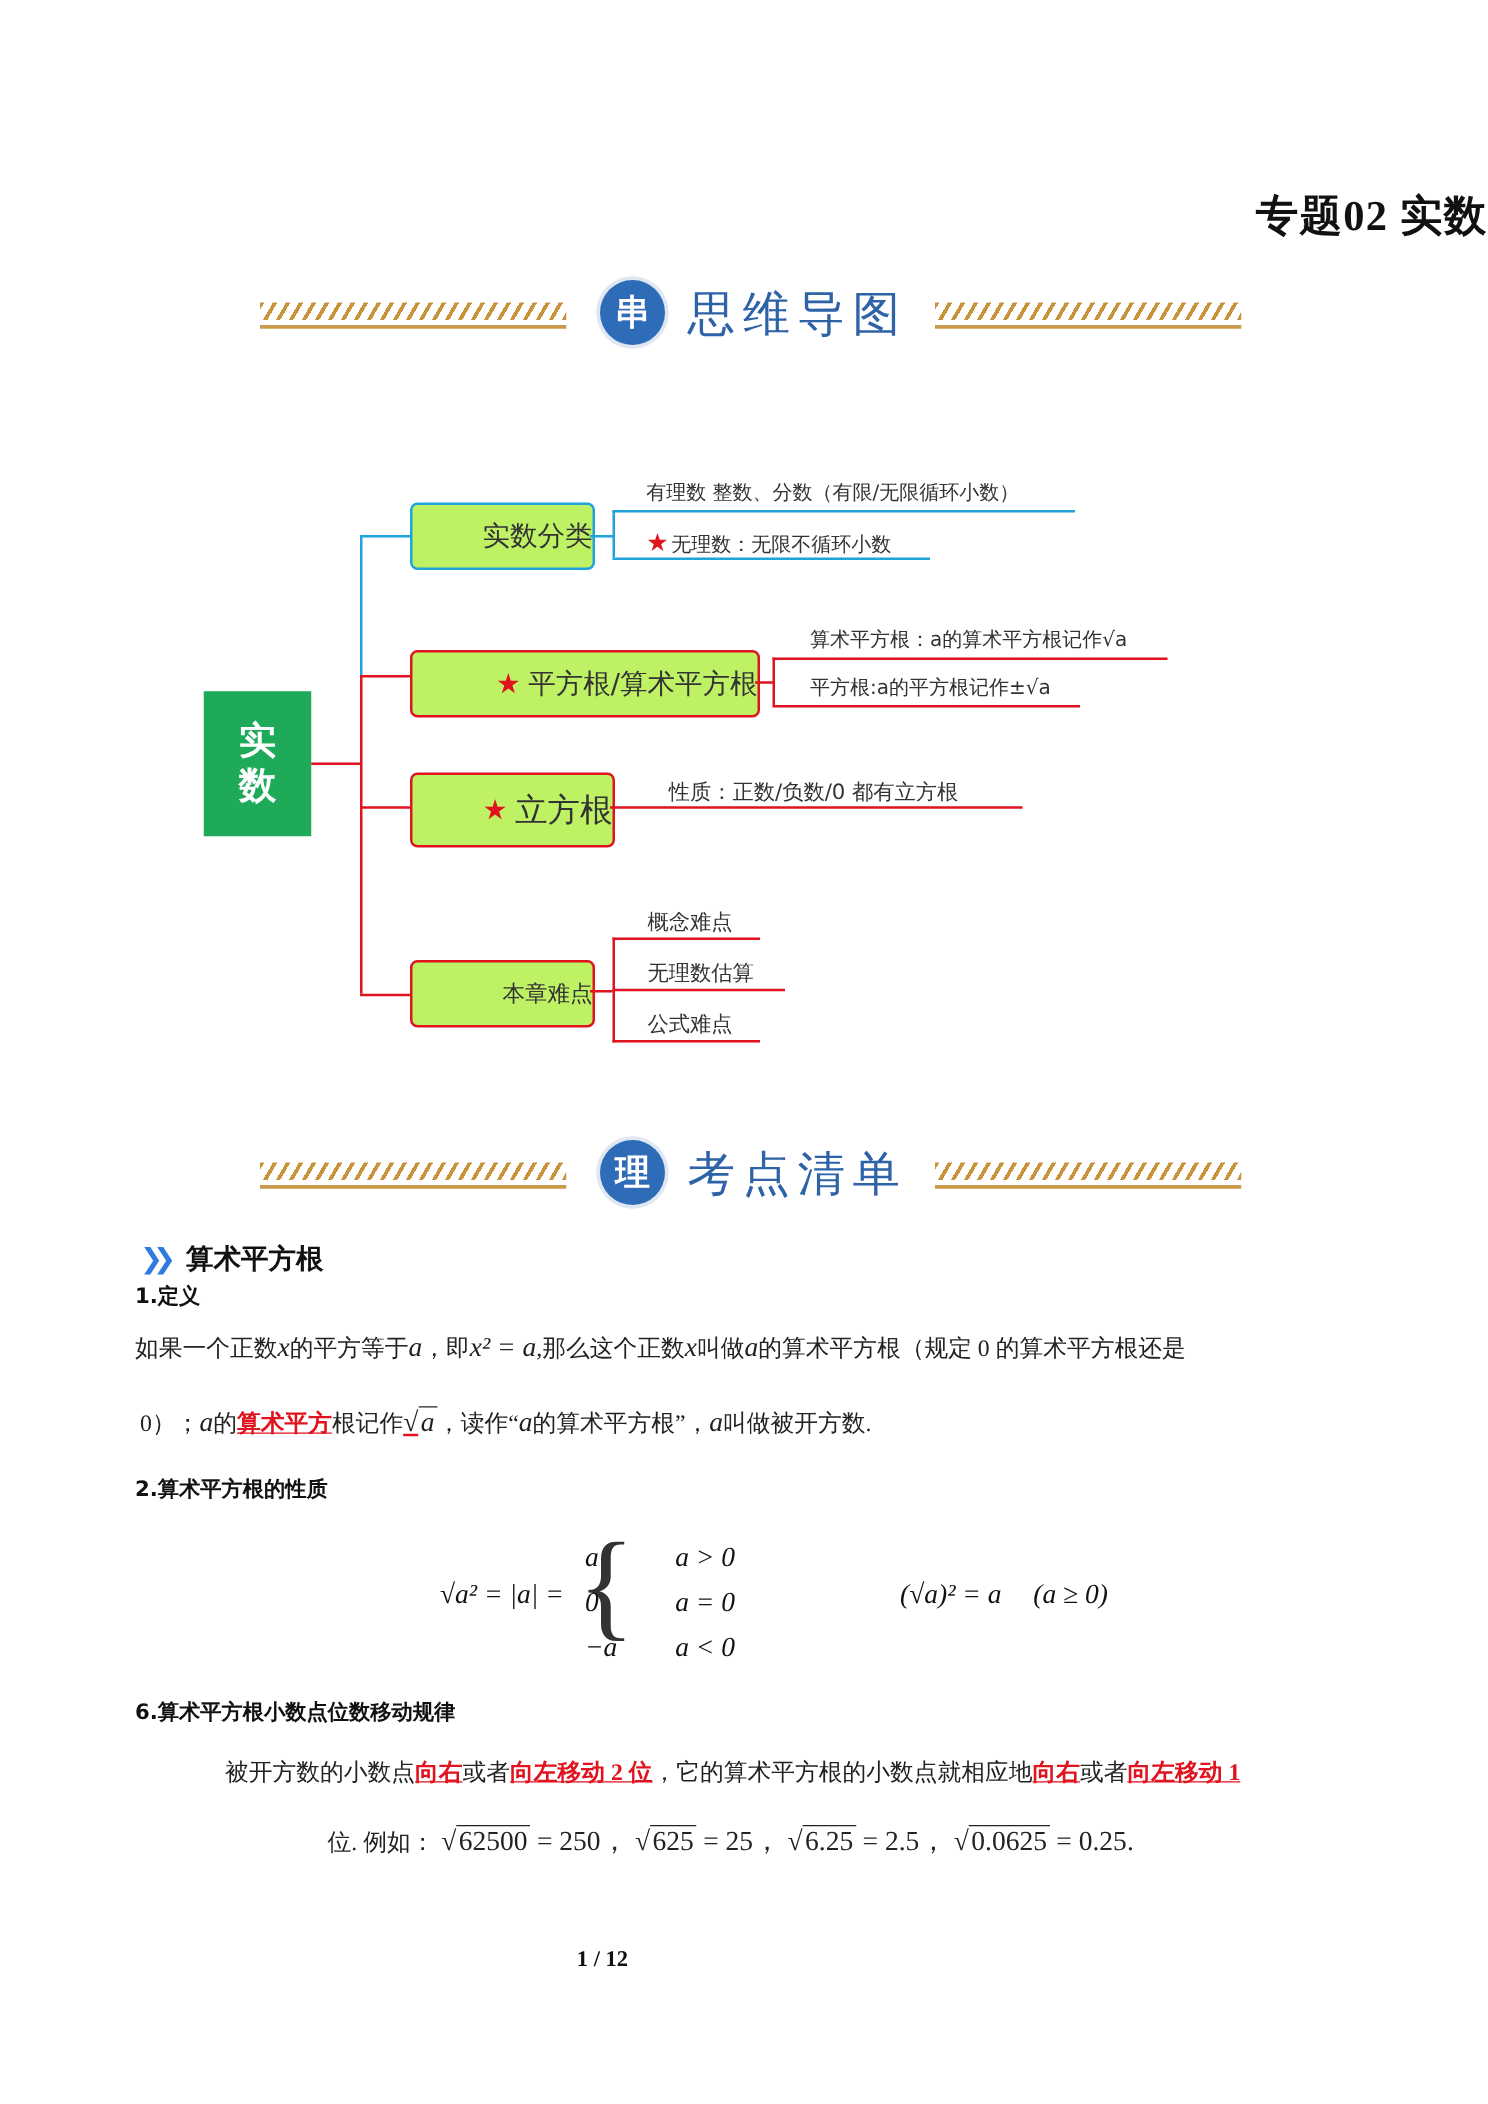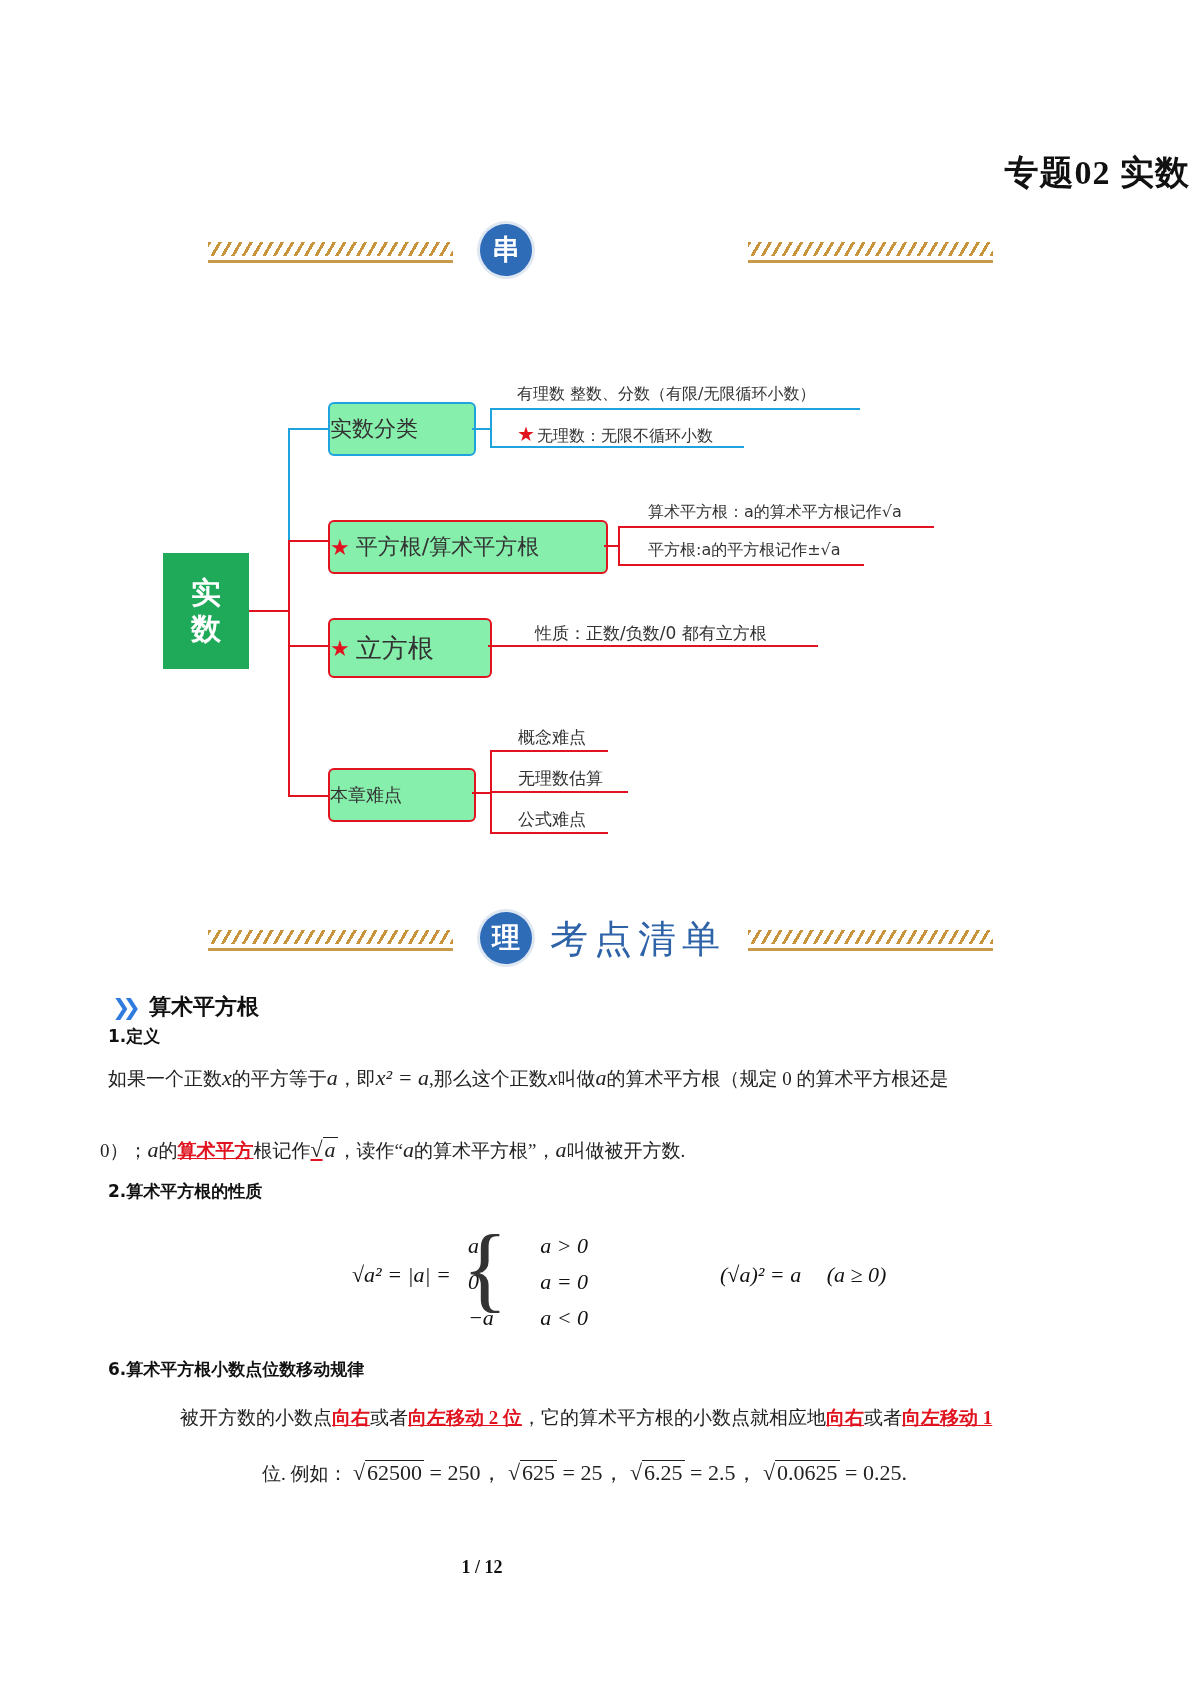--- a/index.html
+++ b/index.html
@@ -18,22 +18,22 @@
            background:#2f6cb8; color:#fff; font-size:28px; font-weight:bold; text-align:center; line-height:52px;
            box-shadow:0 0 0 3px #dfe7f2; font-family:"DejaVu Serif",serif; }
   .banner-text { position:absolute; left:350px; top:4px; font-size:38px; color:#2e63a8; letter-spacing:6px;
                  font-family:"DejaVu Serif",serif; }
   
   .mm { left:0; top:0; width:1190px; height:1683px; pointer-events:none; }
   .mm * { pointer-events:auto; }
   .root { left:163px; top:553px; width:86px; height:116px; background:#1faa5a; color:#fff;
           font-family:"DejaVu Sans",sans-serif; font-weight:bold; font-size:30px; line-height:36px;
           display:flex; flex-direction:column; align-items:center; justify-content:center; }
-  .node { border:2px solid #e0131f; border-radius:6px; background:#86efac; color:#333;
-          font-family:"DejaVu Sans",sans-serif; display:flex; align-items:center; justify-content:flex-start; }
+  .node { border:2px solid #e0131f; border-radius:6px; background:#bef264; color:#333;
+          font-family:"DejaVu Sans",sans-serif; display:flex; align-items:center; justify-content:flex-end; }
   .node.blue { border-color:#1ea3dc; }
   .star { color:#e0131f; margin-right:6px; }
   .leaf { font-family:"DejaVu Sans",sans-serif; color:#333; font-size:16px; white-space:nowrap; }
   .hl { position:absolute; height:2px; background:#e0131f; }
   .hl.blue { background:#1ea3dc; }
   .vl { position:absolute; width:2px; background:#e0131f; }
   .vl.blue { background:#1ea3dc; }
   
   .sec-head { left:112px; top:992px; font-family:"DejaVu Sans",sans-serif; font-size:22px; font-weight:bold; display:flex; align-items:center; }
   .chev { color:#2f7be0; font-size:22px; margin-right:6px; letter-spacing:-8px; }
@@ -47,20 +47,21 @@
 </style>
 </head>
 <body>
 
 <div class="abs title">专题02  实数</div>
 
 <div class="abs banner" style="top:222px;">
   <div class="hatch left"></div>
   <div class="hatch-line left"></div>
   <div class="badge">串</div>
+  <div class="banner-text">思维导图</div>
   <div class="hatch right"></div>
   <div class="hatch-line right"></div>
 </div>
 
 <div class="abs mm">
 
   <div class="abs root">
     <span>实</span>
     <span>数</span>
   </div>
@@ -127,21 +128,21 @@
 
 <div class="abs sec-head">
   <span class="chev">❯❯</span>
   <span style="margin-left:10px;">算术平方根</span>
 </div>
 
 <div class="abs sub" style="left:108px; top:1025px;">1.定义</div>
 <div class="abs para" style="left:108px; top:1065px;">
   <span>如果一个正数</span><i class="math">x</i><span>的平方等于</span><i class="math">a</i><span>，即</span><i class="math">x² = a</i><span>,那么这个正数</span><i class="math">x</i><span>叫做</span><i class="math">a</i><span>的算术平方根（规定 0 的算术平方根还是</span>
 </div>
-<div class="abs para" style="left:100px; top:1125px;margin-top:12px;">
+<div class="abs para" style="left:112px; top:1125px;">
   <span>0）；</span><i class="math">a</i><span>的</span><span class="red-u">算术平方</span><span>根记作</span><span class="math" style="text-decoration:underline; text-decoration-color:#e0131f;">√<i class="sqrt">a</i></span><span>，读作“</span><i class="math">a</i><span>的算术平方根”，</span><i class="math">a</i><span>叫做被开方数.</span>
 </div>
 
 <div class="abs sub" style="left:108px; top:1180px;">2.算术平方根的性质</div>
 <div class="abs math" style="left:352px; top:1262px; font-style:italic;">√a² = |a| =</div>
 <div class="abs" style="left:462px; top:1220px; font-size:96px; font-weight:100; line-height:96px; color:#333; font-family:'Liberation Serif',serif;">{</div>
 <div class="abs math" style="left:468px; top:1228px; width:120px; font-style:italic; line-height:36px;">
   <div style="display:flex; justify-content:space-between;">
       <span>a</span>
       <span>a &gt; 0</span>

